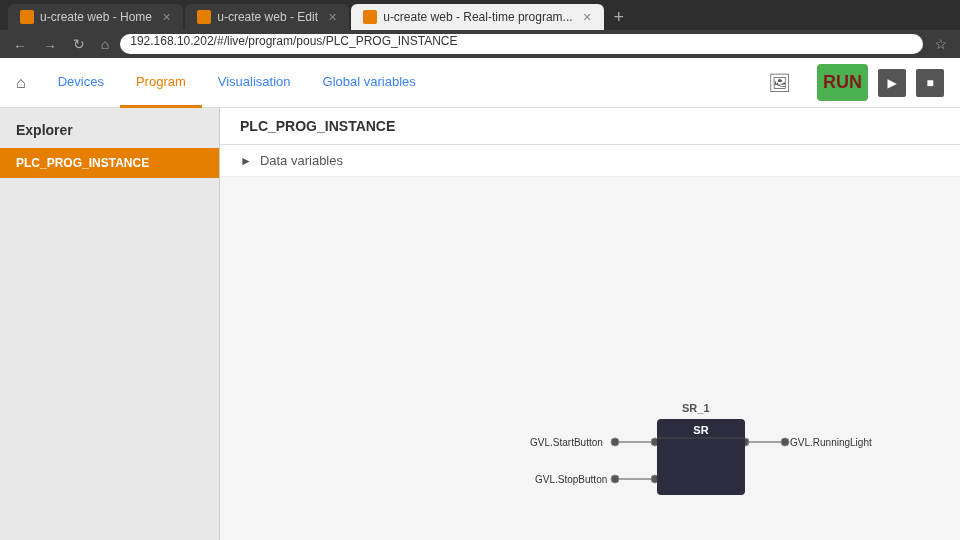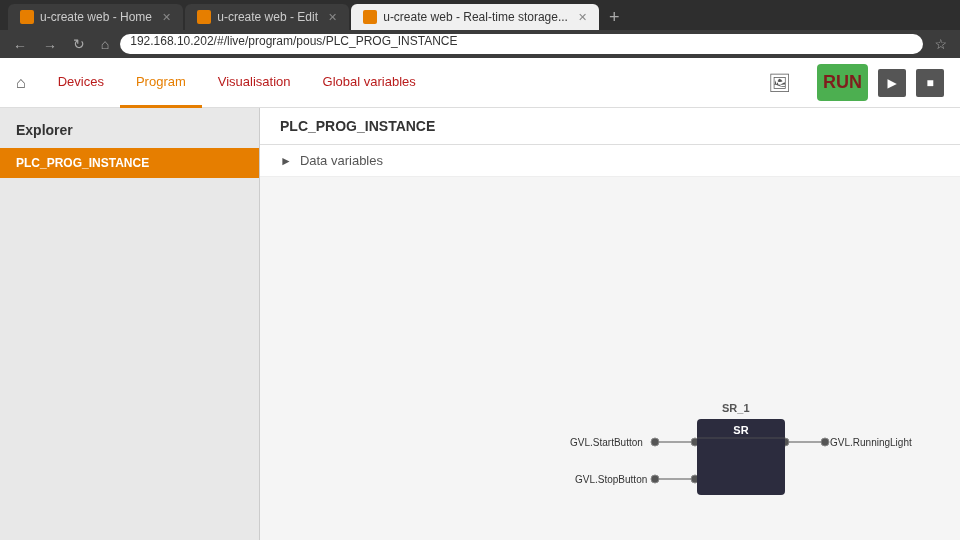--- a/index.html
+++ b/index.html
@@ -16,33 +16,33 @@
 
     .nav-bar { display: flex; align-items: center; height: 28px; padding: 0 8px; gap: 6px; background: #3c3c3c; }
     .nav-btn { color: #aaa; font-size: 14px; cursor: pointer; padding: 2px 5px; }
     .address-bar { flex: 1; height: 20px; background: #fff; border-radius: 10px; padding: 0 10px; font-size: 12px; color: #333; display: flex; align-items: flex-start; }
     .star-btn { color: #aaa; font-size: 14px; padding: 2px 5px; }
 
     
     .app-header { height: 50px; background: #fff; border-bottom: 1px solid #ddd; display: flex; align-items: center; padding: 0 16px; gap: 0; }
     .home-btn { color: #555; font-size: 16px; margin-right: 16px; cursor: pointer; }
     .nav-tabs { display: flex; align-items: center; flex: 1; gap: 0; }
-    .nav-tab { padding: 0 16px; height: 50px; display: flex; align-items: center; font-size: 13px; color: #b91c1c; cursor: pointer; border-bottom: 3px solid transparent; }
+    .nav-tab { padding: 0 16px; height: 50px; display: flex; align-items: center; font-size: 13px; color: #3b82f6; cursor: pointer; border-bottom: 3px solid transparent; }
     .nav-tab.active { color: #e67e00; border-bottom: 3px solid #e67e00; }
     .app-title-section { display: flex; align-items: center; gap: 10px; margin-left: auto; }
     .monitor-icon { font-size: 18px; color: #555; }
     .app-title { font-size: 15px; color: #333; }
     .run-btn { background: #4caf50; color: #7f1d1d; border: none; padding: 8px 6px; border-radius: 4px; font-size: 18px; font-weight: bold; cursor: pointer; margin-left: 16px; }
     .ctrl-btn { width: 28px; height: 28px; background: #555; border: none; border-radius: 2px; color: #fff; font-size: 12px; cursor: pointer; display: flex; align-items: center; justify-content: center; }
 
     
     .main { display: flex; height: calc(540px - 58px - 50px); }
 
     
-    .sidebar { width: 260px; background: #e8e8e8; border-right: 1px solid #ccc; padding-top: 0; }
+    .sidebar { width: 220px; background: #e8e8e8; border-right: 1px solid #ccc; padding-top: 0; }
     .sidebar-title { font-size: 14px; font-weight: bold; color: #333; padding: 14px 16px 10px; }
     .sidebar-item { padding: 8px 16px; font-size: 12px; color: #333; cursor: pointer; }
     .sidebar-item.active { background: #e67e00; color: #fff; font-weight: bold; }
     .sidebar-item.sub { padding-left: 16px; color: #555; }
 
     
     .content { flex: 1; background: #f5f5f5; overflow: hidden; position: relative; }
     .content-header { padding: 10px 20px; border-bottom: 1px solid #ddd; background: #fff; }
     .content-title { font-size: 14px; font-weight: bold; color: #333; }
     .local-vars { display: flex; align-items: center; gap: 8px; padding: 8px 20px; font-size: 13px; color: #555; background: #fff; border-bottom: 1px solid #eee; cursor: pointer; }
@@ -64,21 +64,21 @@
       <span>u-create web - Home</span>
       <span class="tab-close">✕</span>
     </div>
     <div class="tab">
       <span class="favicon"></span>
       <span>u-create web - Edit</span>
       <span class="tab-close">✕</span>
     </div>
     <div class="tab active">
       <span class="favicon"></span>
-      <span>u-create web - Real-time storage...</span>
+      <span>u-create web - Real-time program...</span>
       <span class="tab-close">✕</span>
     </div>
     <div class="tab-new">+</div>
   </div>
   <div class="nav-bar">
     <span class="nav-btn">←</span>
     <span class="nav-btn">→</span>
     <span class="nav-btn">↻</span>
     <span class="nav-btn">⌂</span>
     <div class="address-bar">

